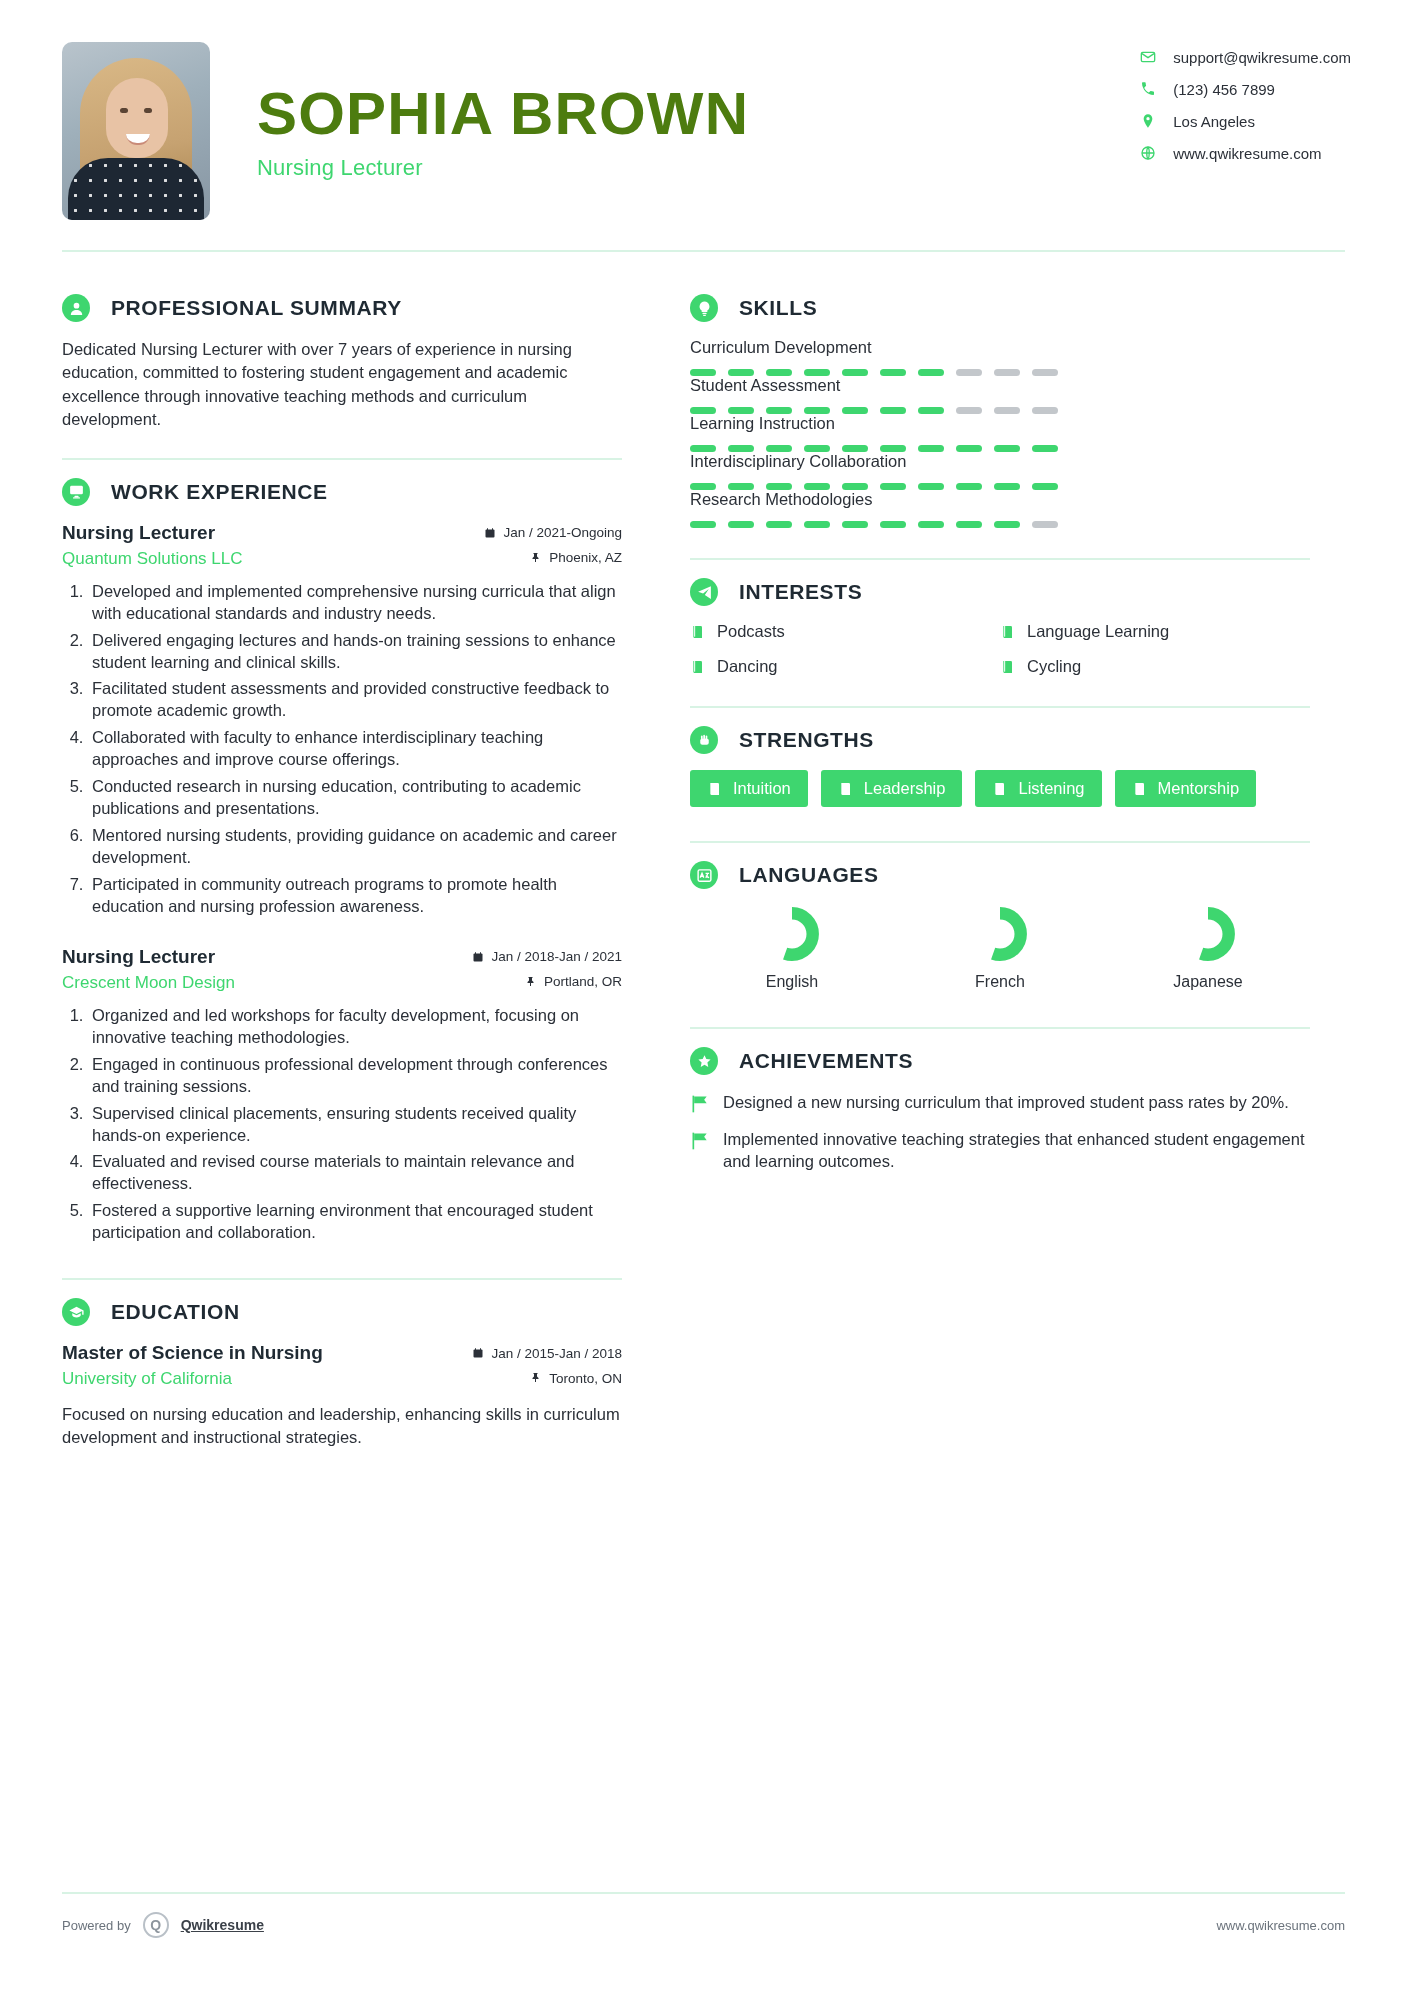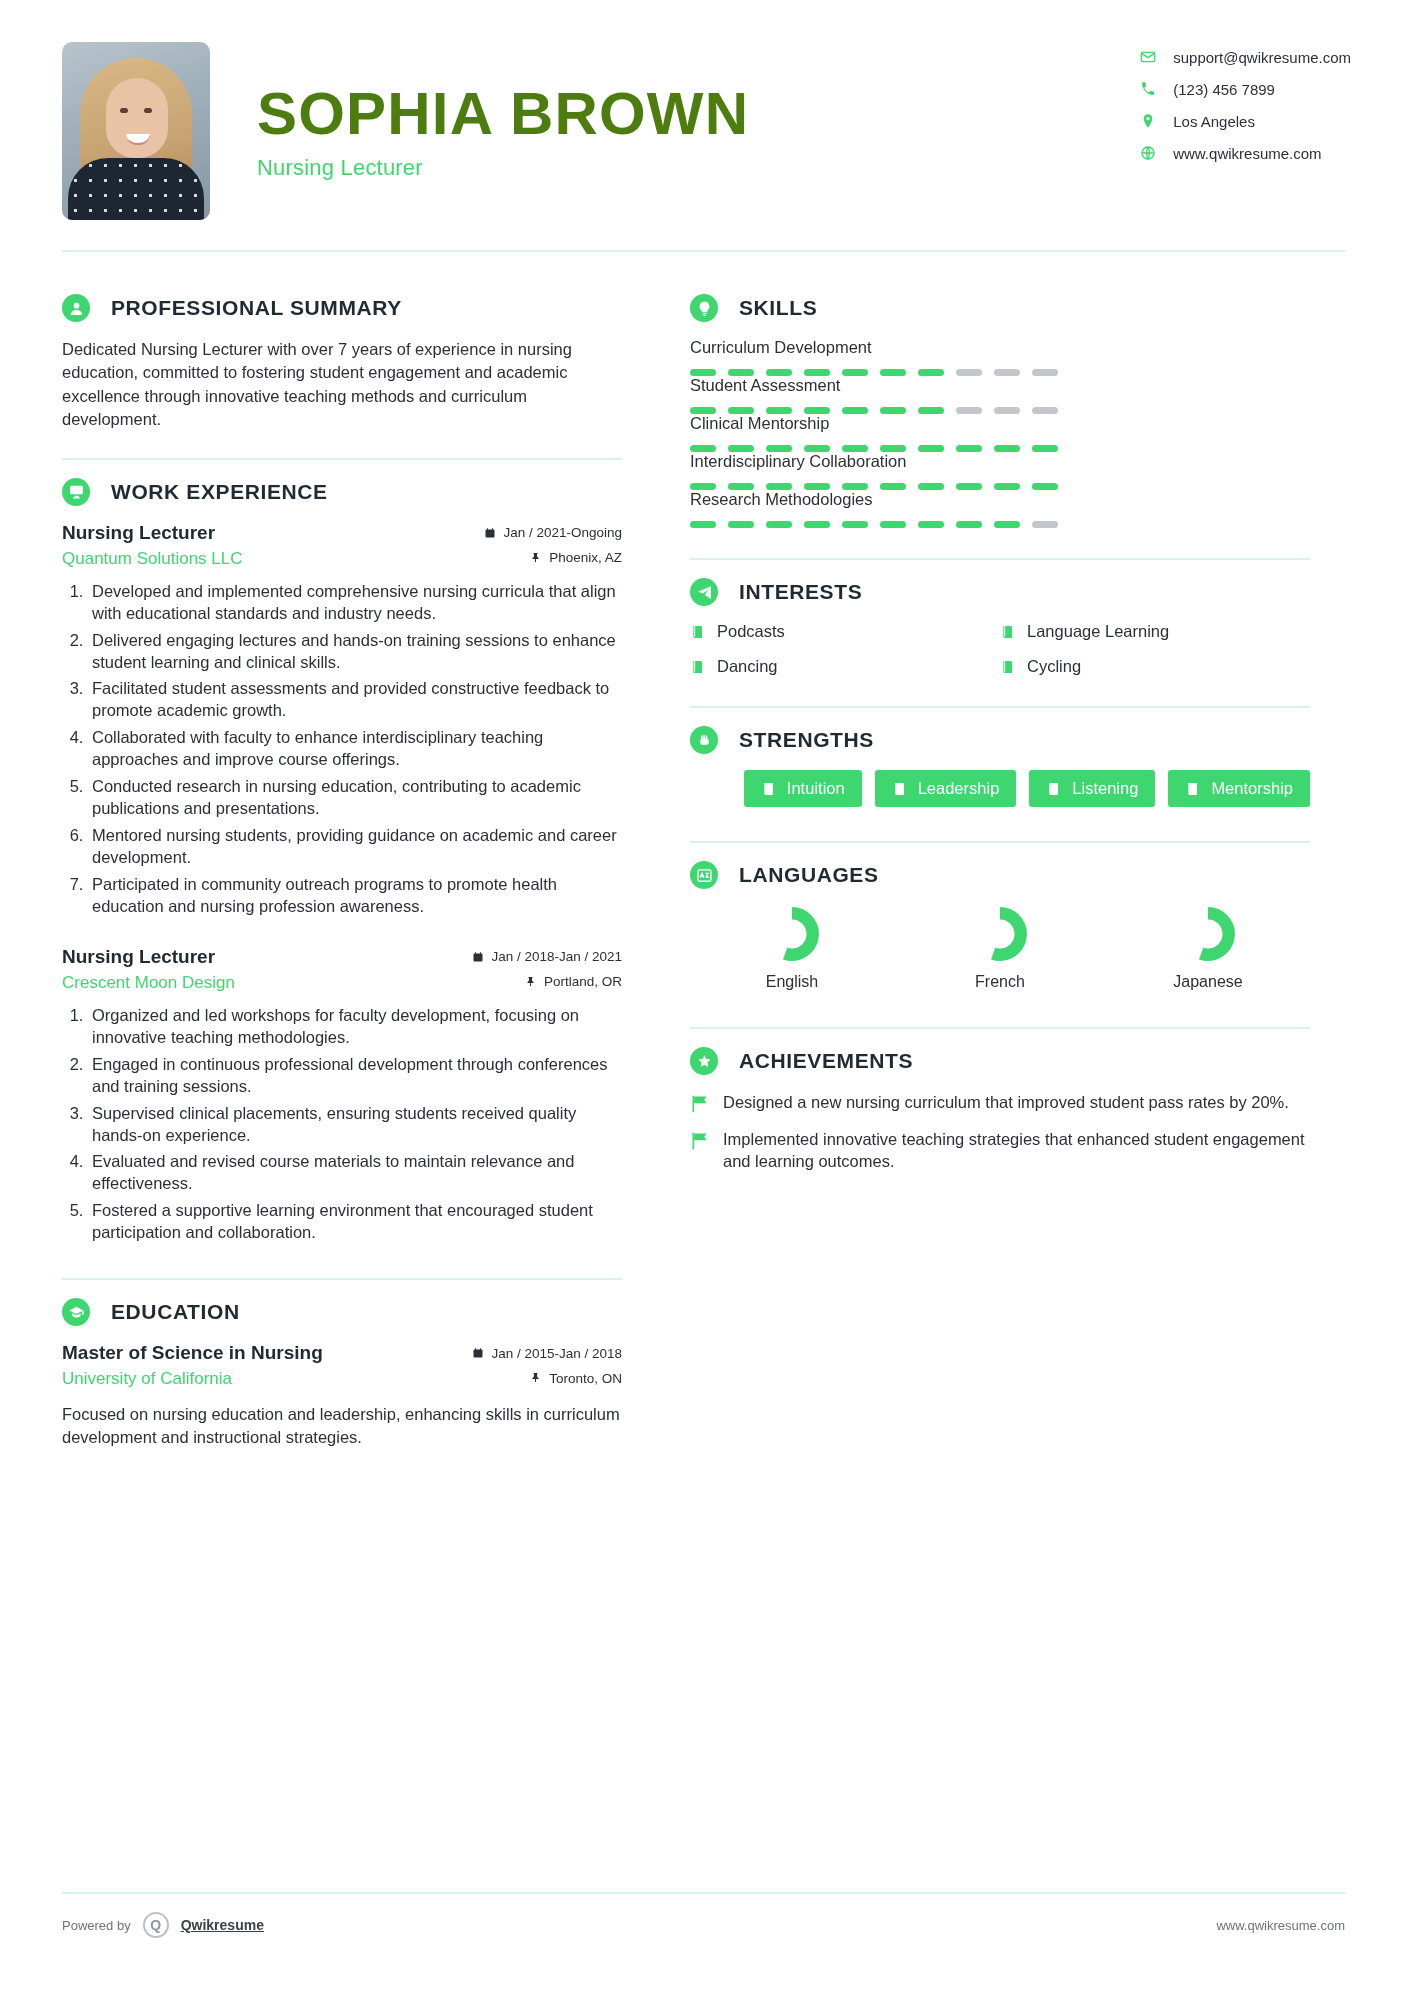--- a/index.html
+++ b/index.html
@@ -166,21 +166,21 @@
   .dash { width: 26px; height: 7px; border-radius: 4px; background: #c3c7cb; }
   .dash.on { background: #3ed66f; }
 
   
   .interest-grid { display: flex; flex-wrap: wrap; row-gap: 16px; }
   .interest { width: 50%; display: flex; align-items: center; gap: 11px; font-size: 16.5px; }
   .bk { color: #3ed66f; display: inline-flex; }
   .bk svg { width: 16px; height: 16px; display: block; }
 
   
-  .tags { display: flex; flex-wrap: wrap; gap: 13px; justify-content: flex-end; }
+  .tags { display: flex; flex-wrap: wrap; gap: 13px; }
   .tag {
     background: #3ed66f; color: #fff; border-radius: 3px;
     padding: 9px 17px; font-size: 16.5px;
     display: inline-flex; align-items: center; gap: 10px;
   }
   .tag .bk { color: #fff; }
 
   
   .langs { display: flex; gap: 4px; margin-top: 6px; }
   .lang { width: 33.33%; display: flex; flex-direction: column; align-items: center; gap: 10px; }
@@ -444,21 +444,21 @@
               <i class="dash on"></i>
               <i class="dash on"></i>
               <i class="dash on"></i>
               <i class="dash on"></i>
               <i class="dash"></i>
               <i class="dash"></i>
               <i class="dash"></i>
           </div>
         </div>
         <div>
-          <div class="skill-name">Clinical Mentorship</div>
+          <div class="skill-name">Learning Instruction</div>
           <div class="dashes">
             <i class="dash on"></i>
               <i class="dash on"></i>
               <i class="dash on"></i>
               <i class="dash on"></i>
               <i class="dash on"></i>
               <i class="dash on"></i>
               <i class="dash on"></i>
               <i class="dash on"></i>
               <i class="dash on"></i>

